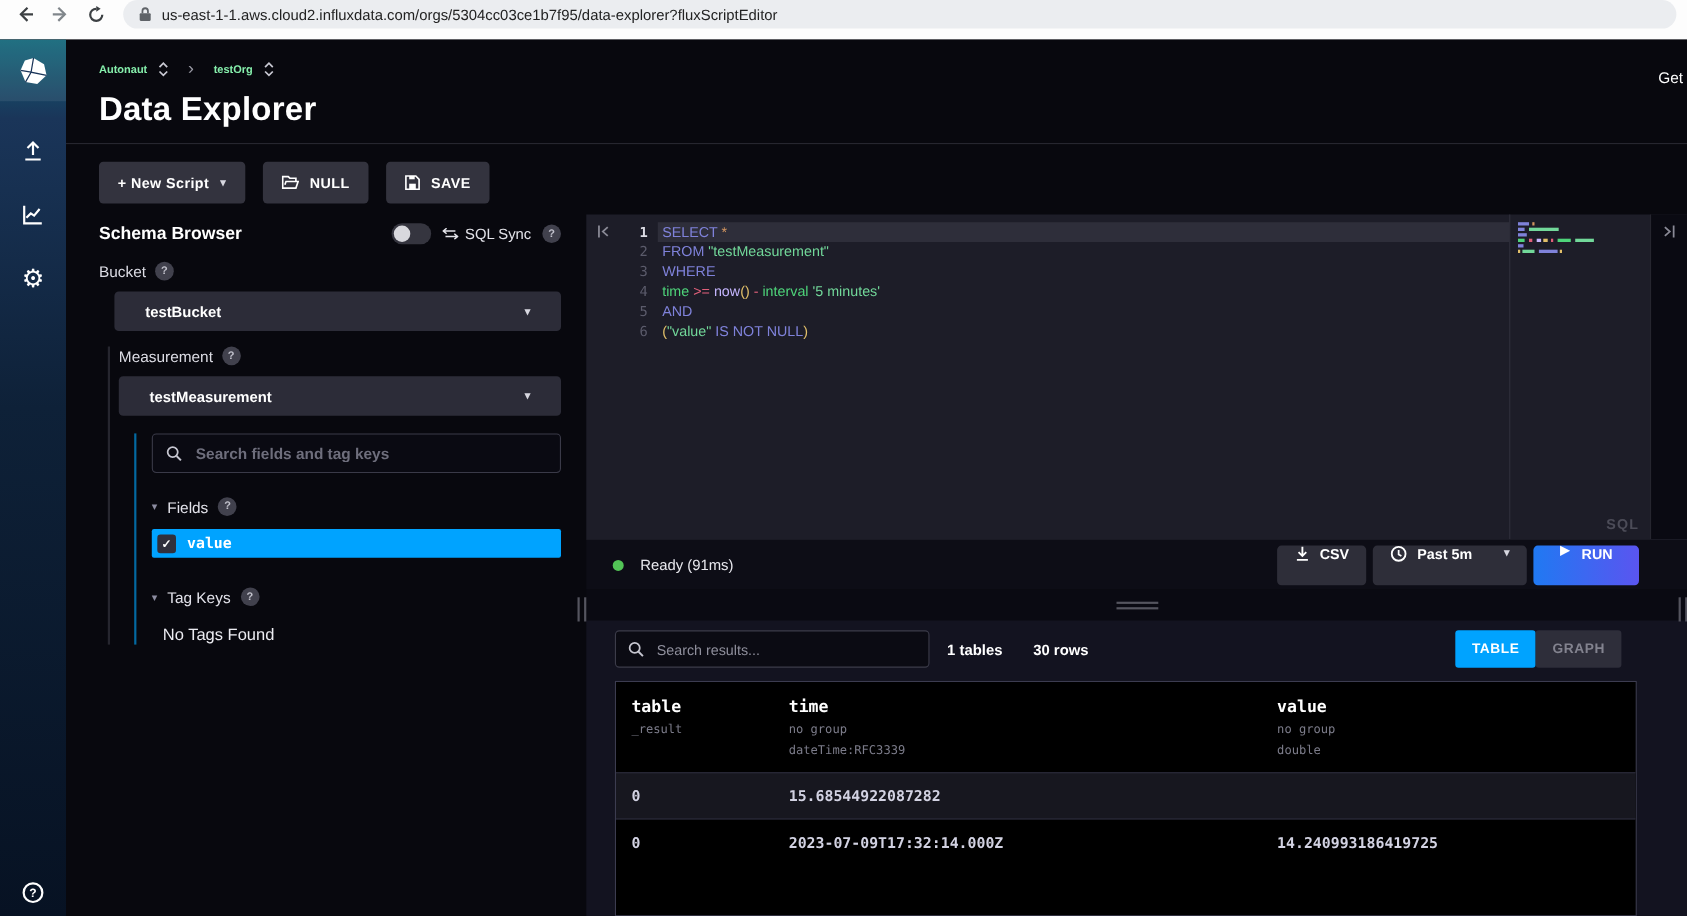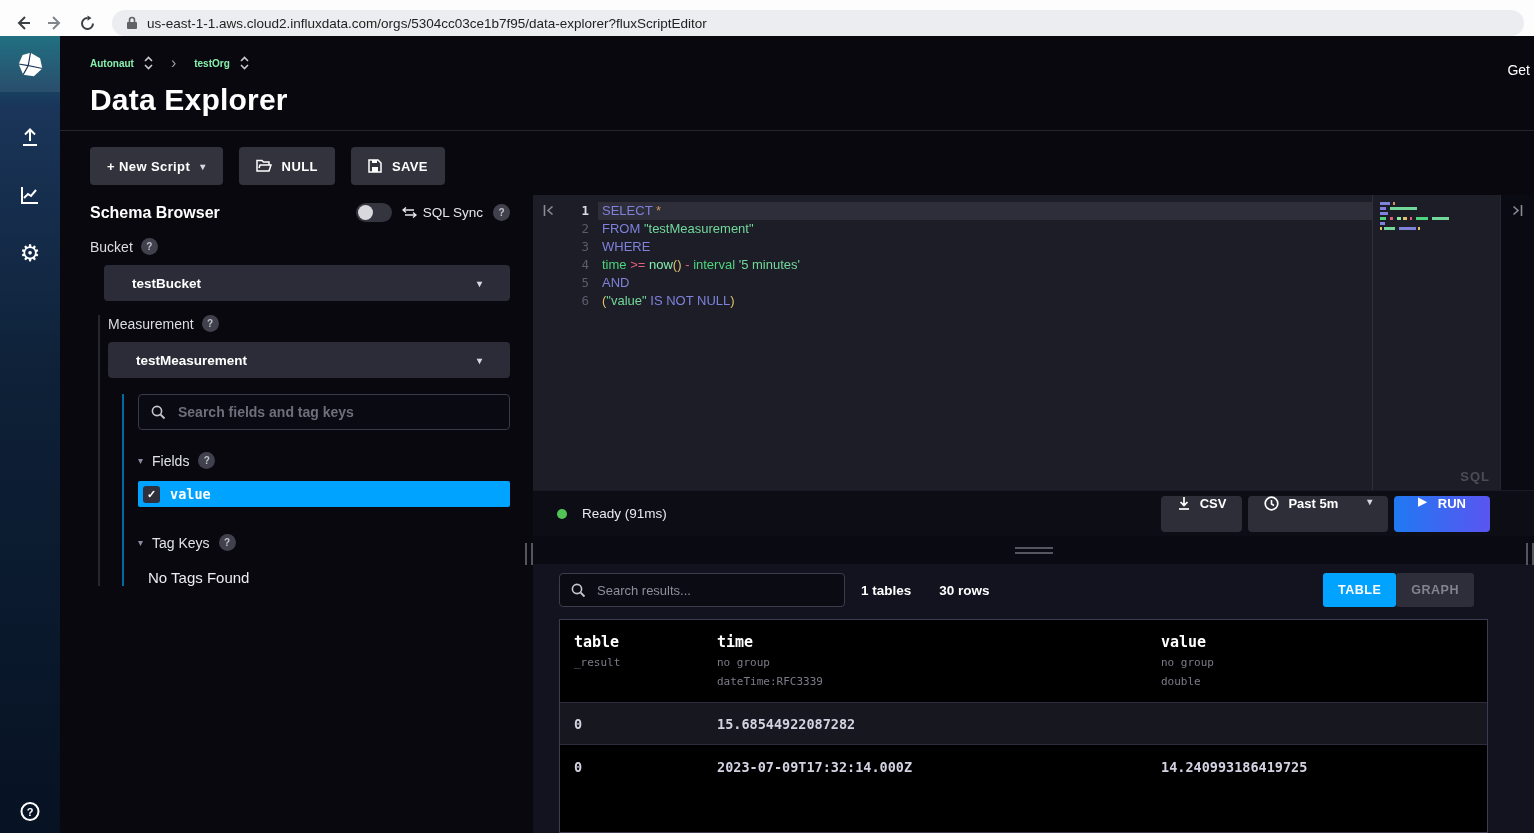--- a/index.html
+++ b/index.html
@@ -5,21 +5,21 @@
   :root{
     --accent:#00a3ff; --run-a:#2079f2; --run-b:#5a55f0; --green:#52c456;
     --panel:#1d1d28; --ink:#e8e8ee;
   }
   *{box-sizing:border-box}
   html,body{margin:0;padding:0}
   body{width:1534px;height:833px;overflow:hidden;background:#08080e;
        font-family:"Liberation Sans",sans-serif;color:#e8e8ee;-webkit-font-smoothing:antialiased}
 
   
-  .browser-bar{height:36px;background:#fdfdfd;display:flex;align-items:flex-end;padding:0 10px;gap:6px}
+  .browser-bar{height:36px;background:#fdfdfd;display:flex;align-items:flex-start;padding:0 10px;gap:6px}
   .nav-btn{width:26px;height:26px;display:flex;align-items:center;justify-content:center;border-radius:50%}
   .url-pill{flex:1;height:26px;background:#ebedf0;border-radius:13px;display:flex;align-items:center;
             padding:0 14px;margin-left:6px;gap:9px;min-width:0}
   .url-text{font-size:13.5px;color:#222;white-space:nowrap;overflow:hidden}
 
   
   .app{display:flex;height:797px;background:#08080e}
   .sidebar{width:60px;flex:none;position:relative;display:flex;flex-direction:column;align-items:center;
            background:linear-gradient(180deg,#0f6478 0%,#1a3559 9%,#0e2138 42%,#071223 100%)}
   .logo-box{width:60px;height:56px;background:rgba(255,255,255,.08);display:flex;align-items:center;justify-content:center}
@@ -79,21 +79,21 @@
   .collapse-strip{width:30px;flex:none;padding-top:9px;display:flex;justify-content:center;align-items:flex-start}
   .gutter{width:26px;flex:none;padding-top:7px;text-align:right;font-family:"DejaVu Sans Mono",monospace;
           font-size:12.5px;color:#5b5b6b;line-height:18px}
   .gut-num{height:18px}
   .gut-num.active{color:#dcdce4;font-weight:bold}
   .code{flex:1;min-width:0;padding:7px 0 0 9px;font-family:Liberation Sans, sans-serif;font-size:13px;
         line-height:18px;white-space:pre}
   .code-line{height:18px;padding-left:4px}
   .code-line.active{background:#2e2e3a}
   .tok-kw{color:#7f82da}.tok-green{color:#4ed47a}.tok-str{color:#72d89a}.tok-op{color:#e0607a}
-  .tok-fn{color:#86efac}.tok-paren{color:#e2c06a}.tok-star{color:#d1945f}.tok-plain{color:#c8c8d4}
+  .tok-fn{color:#c4b5fd}.tok-paren{color:#e2c06a}.tok-star{color:#d1945f}.tok-plain{color:#c8c8d4}
   .minimap{width:128px;flex:none;border-left:1px solid #30303c;padding:7px 4px 0 7px}
   .mm-row{height:3px;margin-bottom:2px;font-size:0;white-space:nowrap}
   .mm-seg{display:inline-block;height:3px;background:currentColor;margin-right:2px;vertical-align:top}
   .mm-gap{display:inline-block;height:3px}
   .right-strip{width:34px;flex:none;background:#0a0a12;border-left:1px solid #26262f;padding-top:9px;
                display:flex;justify-content:center;align-items:flex-start}
   .sql-label{position:absolute;right:44px;bottom:6px;color:#4c4c58;font-weight:bold;font-size:13px;letter-spacing:1px}
 
   .status-bar{height:46px;flex:none;background:#0d0d16;display:flex;align-items:center;
               padding:0 44px 0 24px;gap:6px;border-top:1px solid #1a1a24}

